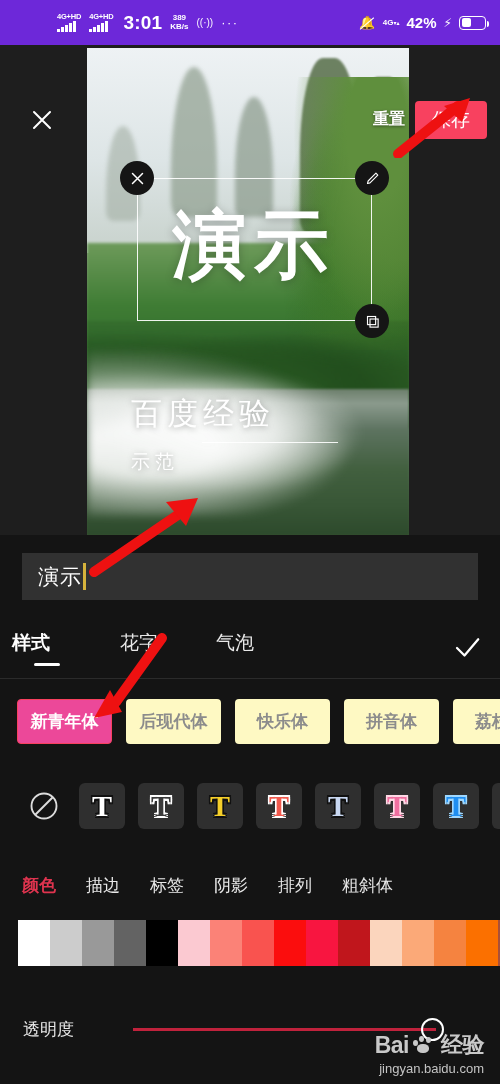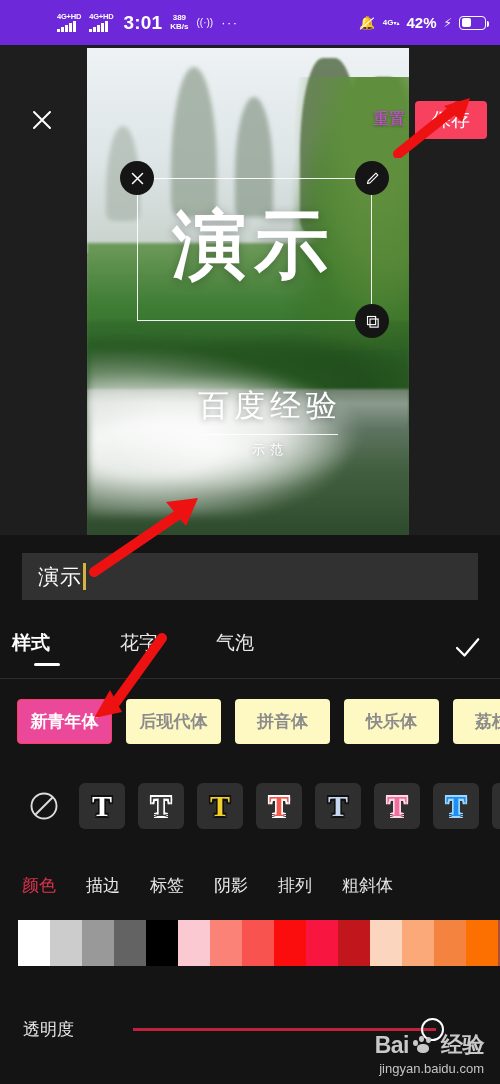--- a/index.html
+++ b/index.html
@@ -83,22 +83,22 @@
   .mist{ position:absolute; left:0; bottom:4%; width:100%; height:34%;
     background:radial-gradient(ellipse at 20% 60%, rgba(255,255,255,.85) 0 18%, transparent 55%),
                radial-gradient(ellipse at 46% 50%, rgba(255,255,255,.7) 0 16%, transparent 52%),
                radial-gradient(ellipse at 8% 40%, rgba(255,255,255,.6) 0 14%, transparent 50%);
     filter:blur(4px);}
 
   .toolbar{ position:absolute; top:45px; left:0; width:500px; height:62px; }
   .close-btn{ position:absolute; left:22px; top:10px; width:40px; height:40px;
               display:flex; align-items:center; justify-content:center; }
   .close-btn svg{ width:24px; height:24px; }
-  .reset-btn{ position:absolute; right:95px; top:19px; color:#d946ef; font-size:16px;
-              text-shadow:0 1px 3px rgba(0,0,0,.5); }
+  .reset-btn{ position:absolute; right:95px; top:19px; color:#ffffff; font-size:16px;
+              text-shadow:0 1px 3px rgba(0,0,0,.5);font-weight:bold; }
   .save-btn{ position:absolute; right:13px; top:11px; width:72px; height:38px;
              background:#f8415f; color:#fff; border-radius:4px; font-size:19px;
              display:flex; align-items:center; justify-content:center; font-weight:500; }
 
   
   .selbox{ position:absolute; left:50px; top:130px; width:235px; height:143px;
            border:1.3px solid rgba(255,255,255,.92); }
   .main-text{
     position:absolute; left:0; top:-4px; width:100%; height:100%;
     display:flex; align-items:center; justify-content:center;
@@ -106,25 +106,25 @@
     text-shadow:0 2px 10px rgba(0,0,0,.25);
     font-family:"DejaVu Sans",sans-serif;
   }
   .handle{ position:absolute; width:34px; height:34px; border-radius:50%;
            background:#151515; display:flex; align-items:center; justify-content:center; }
   .h-del{ left:-18px; top:-18px; }
   .h-edit{ right:-18px; top:-18px; }
   .h-scale{ right:-18px; bottom:-18px; }
   .handle svg{ width:15px; height:15px; }
 
-  .sub-wrap{ position:absolute; left:0; bottom:76px; width:100%; text-align:center;padding-left:44px; }
+  .sub-wrap{ position:absolute; left:0; bottom:60px; width:100%; text-align:left;padding-left:44px; }
   .sub-main{ color:#fff; font-size:31px; letter-spacing:5px; font-family:"DejaVu Sans",sans-serif;
              text-shadow:0 1px 6px rgba(0,0,0,.35); }
   .sub-rule{ width:136px; height:1.2px; background:rgba(255,255,255,.9); margin:7px auto 6px; }
-  .sub-small{ color:#fff; font-size:13px; letter-spacing:5px; font-family:"DejaVu Sans",sans-serif;
+  .sub-small{ color:#fff; font-size:19px; letter-spacing:5px; font-family:"DejaVu Sans",sans-serif;
               text-shadow:0 1px 6px rgba(0,0,0,.35); }
 
   
   .panel{ position:absolute; top:535px; left:0; width:500px; height:549px; background:#141414; }
 
   .input-row{ position:absolute; top:18px; left:22px; width:456px; height:47px;
               background:#313131; display:flex; align-items:center; padding:0 16px; }
   .input-val{ color:#fff; font-size:21px; letter-spacing:1px; font-family:"DejaVu Sans",sans-serif; }
   .caret{ width:2.5px; height:27px; background:#d6b33c; margin-left:1px; }
 
@@ -151,21 +151,21 @@
                display:flex; align-items:center; gap:13px; padding-left:22px; overflow:hidden; }
   .none-chip{ flex:0 0 auto; width:44px; height:44px; display:flex; align-items:center; justify-content:center; }
   .none-chip svg{ width:30px; height:30px; }
   .t-chip{ flex:0 0 auto; width:46px; height:46px; border-radius:6px; background:#2f2f2f;
            display:flex; align-items:center; justify-content:center;
            font-size:30px; font-weight:bold; font-family:"Liberation Serif",serif; line-height:1; }
 
   .subtabs{ position:absolute; top:330px; left:0; width:500px; height:40px;
             display:flex; align-items:center; gap:30px; padding-left:22px; }
   .subtab{ color:#e8e8e8; font-size:17px; font-family:"DejaVu Sans",sans-serif; }
-  .subtab.active{ color:#e0344f; }
+  .subtab.active{ color:#e0344f;font-weight:bold; }
 
   .swatch-row{ position:absolute; top:385px; left:18px; width:482px; height:46px;
                display:flex; overflow:hidden; }
   .swatch{ flex:0 0 auto; width:32px; height:46px; }
 
   .opacity-row{ position:absolute; bottom:34px; left:0; width:500px; height:40px; }
   .op-label{ position:absolute; left:23px; top:8px; color:#e8e8e8; font-size:17px;
              font-family:"DejaVu Sans",sans-serif; }
   .slider-track{ position:absolute; left:133px; top:18px; width:303px; height:2.6px; background:#3a3a3a; }
   .slider-fill{ position:absolute; left:0; top:0; height:100%; width:100%; background:#c0223c; }
@@ -306,22 +306,22 @@
         <svg viewBox="0 0 24 24">
           <path d="M4 12 L10 18 L21 5" stroke="#fff" stroke-width="1.8" fill="none" stroke-linecap="round" stroke-linejoin="round"></path>
         </svg>
       </div>
     </div>
     <div class="panel-divider"></div>
 
     <div class="font-row">
       <div class="font-chip selected">新青年体</div>
       <div class="font-chip">后现代体</div>
+      <div class="font-chip">快乐体</div>
       <div class="font-chip">拼音体</div>
-      <div class="font-chip">快乐体</div>
       <div class="font-chip">荔枝体</div>
     </div>
 
     <div class="tstyle-row">
         <div class="none-chip">
           <svg viewBox="0 0 24 24">
             <circle cx="12" cy="12" r="10" stroke="#ddd" stroke-width="1.5" fill="none"></circle>
             <path d="M5 19 L19 5" stroke="#ddd" stroke-width="1.5"></path>
           </svg>
         </div>

